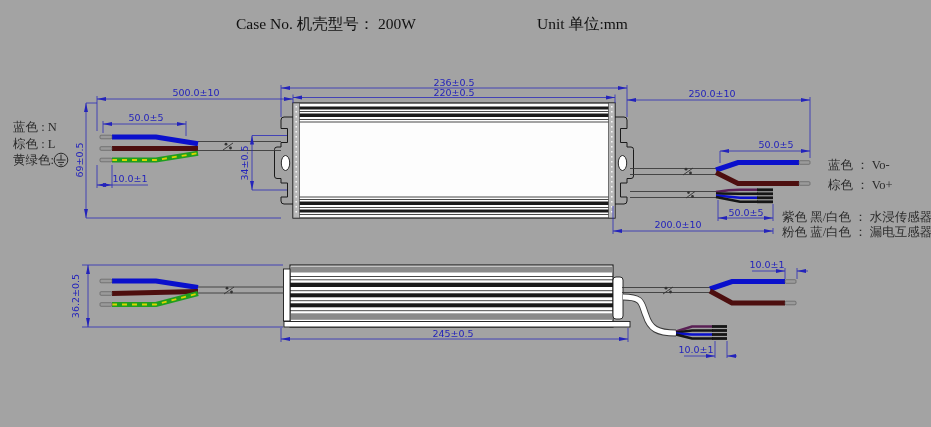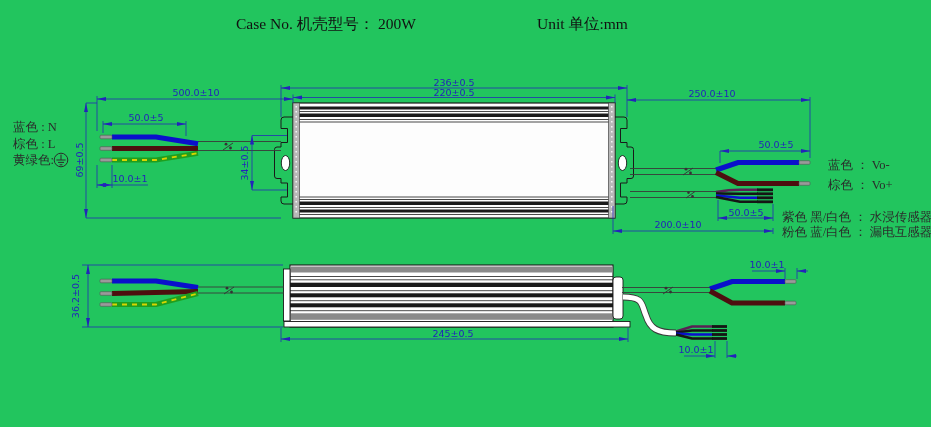--- a/index.html
+++ b/index.html
@@ -7,21 +7,21 @@
     --wire_blue:#0a10cc;
     --wire_brown:#4d0f0f;
     --wire_green:#1f9e1f;
     --wire_yellow:#d8d400;
     --wire_purple:#5a2055;
     --wire_black:#151515;
     --ferrule:#9a9a9a;
     --ink:#1a1a1a;
   }
   html,body{margin:0;padding:0;background:#ffffff;}
-  .page{position:relative;width:931px;height:427px;background:#22c55e;overflow:hidden;
+  .page{position:relative;width:931px;height:427px;background:#a3a3a3;overflow:hidden;
         font-family:"Liberation Sans",sans-serif;}
   svg{display:block;}
   .dim{stroke:var(--dimension);stroke-width:.75;fill:none;}
   .dimtxt{fill:var(--dimension);font-size:9.5px;font-family:"DejaVu Sans",sans-serif;}
   .ink{stroke:var(--ink);fill:none;}
   .cjk{fill:#2b2b2b;font-size:12.5px;font-family:"Liberation Serif",serif;}
   .title{fill:#111;font-size:15.5px;font-family:"Liberation Serif",serif;}
   .wireB{stroke:var(--wire_blue);fill:none;stroke-width:5.2;}
   .wireBr{stroke:var(--wire_brown);fill:none;stroke-width:5.2;}
   .wireG{stroke:var(--wire_green);fill:none;stroke-width:5.2;}

